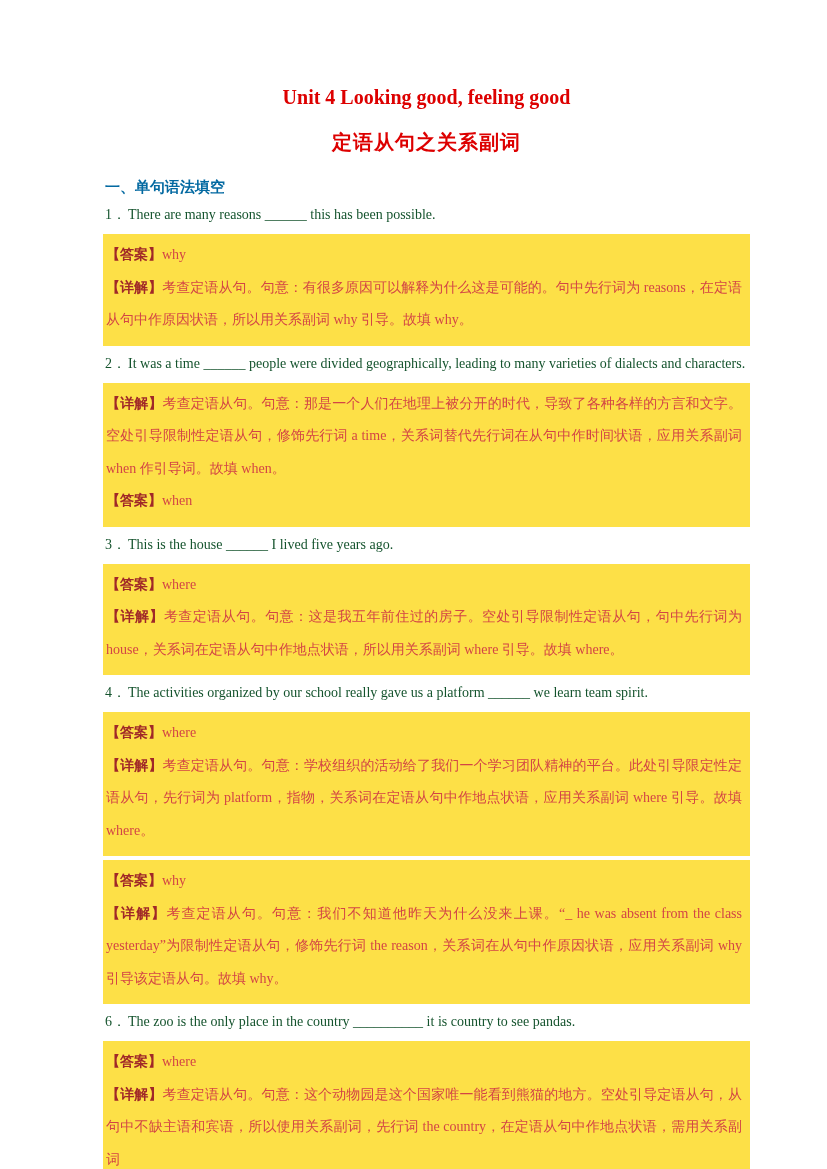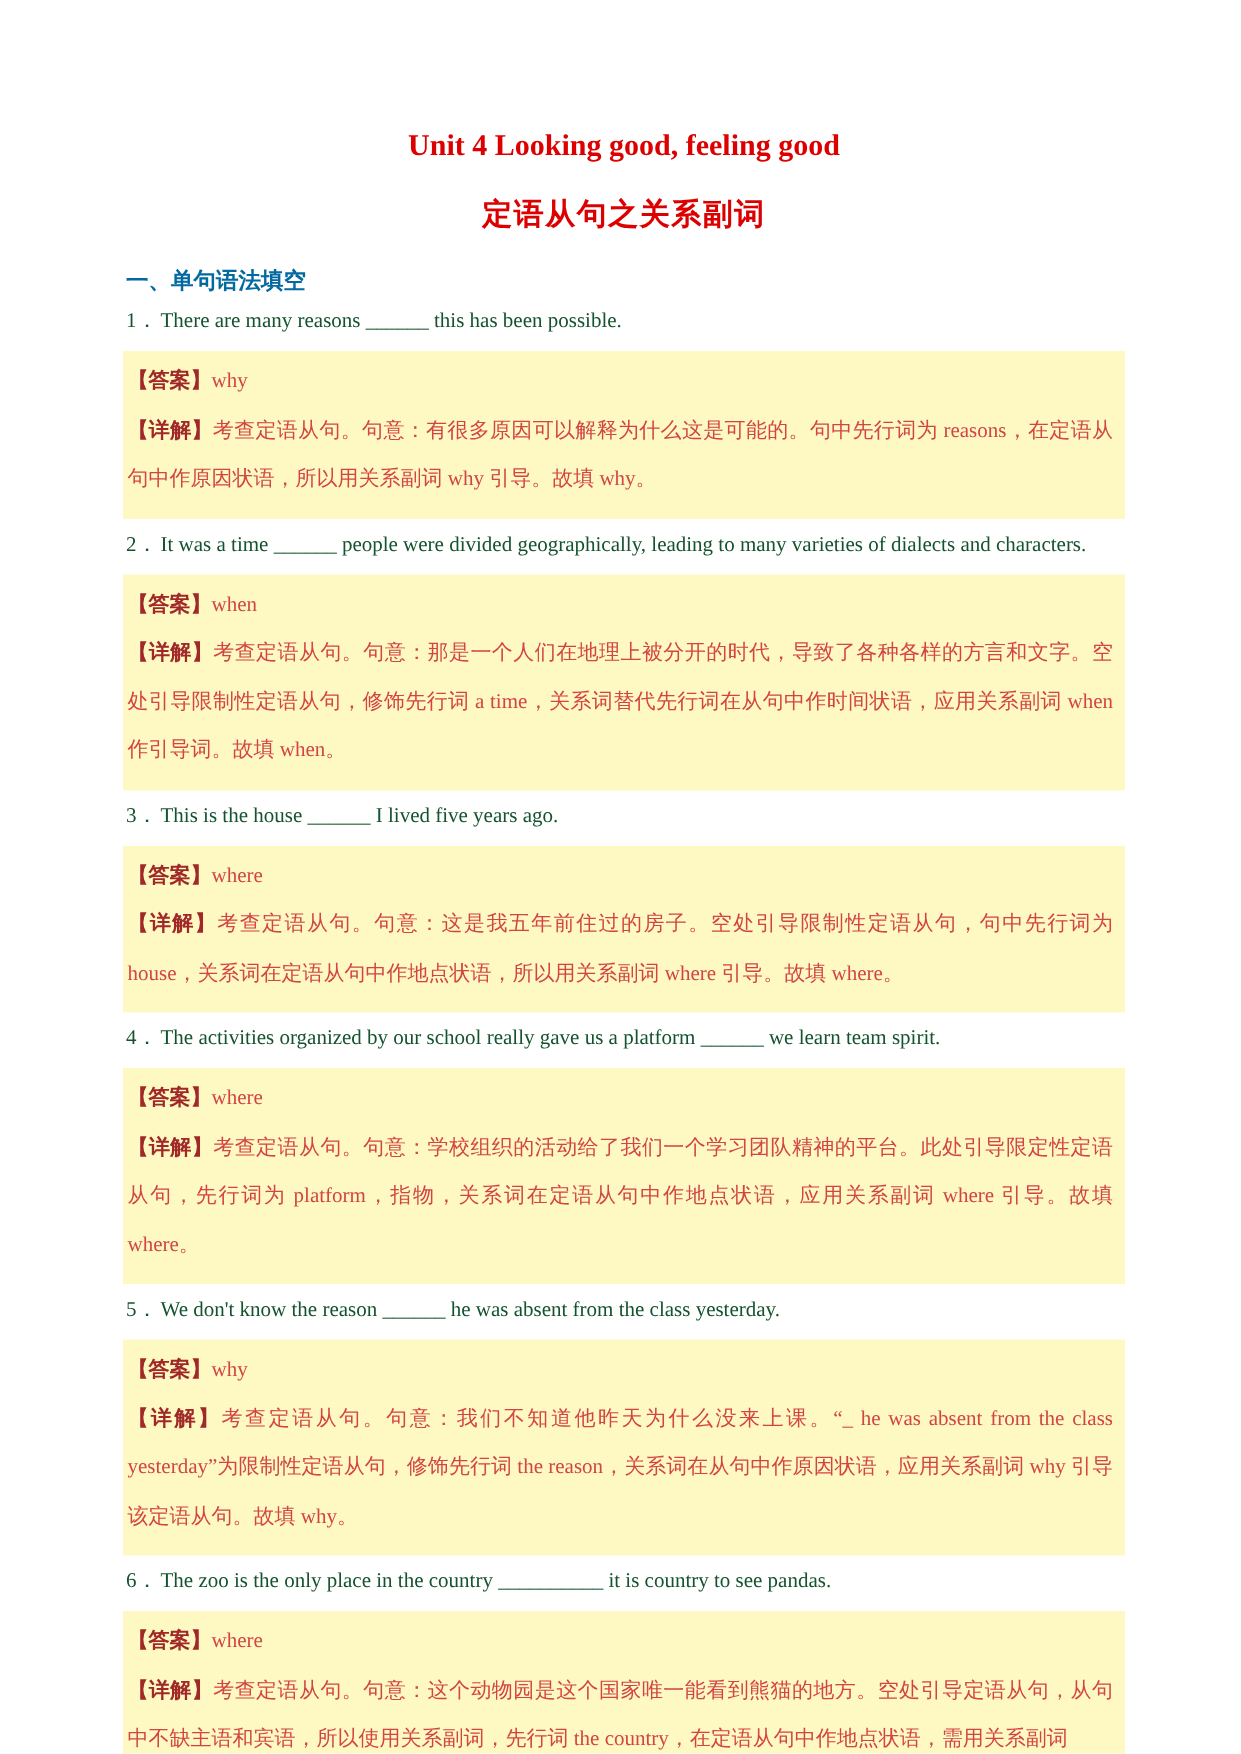--- a/index.html
+++ b/index.html
@@ -11,21 +11,21 @@
     width: 827px;
     height: 1169px;
     overflow: hidden;
     font-family: "Liberation Serif", "DejaVu Serif", serif;
     color: #1a1a1a;
   }
   .page {
     box-sizing: border-box;
     width: 827px;
     height: 1169px;
-    padding: 86px 77px 0 82px;
+    padding: 86px 77px 0 103px;
   }
   .doc-title {
     margin: 0 0 20px 0;
     text-align: center;
     font-size: 20px;
     font-weight: bold;
     color: #dd0000;
     font-family: "Liberation Serif", "DejaVu Serif", serif;
   }
   .doc-subtitle {
@@ -47,21 +47,21 @@
     margin: 7px 0 8px 2px;
     font-size: 14px;
     line-height: 22px;
     color: #14532d;
     white-space: nowrap;
   }
   .q-num {
     margin-right: 2px;
   }
   .answer-block {
-    background: #fef9c3;
+    background: #fde047;
     padding: 5px 8px 9px 3px;
     margin: 0 0 4px 0;
   }
   .answer-block p {
     margin: 0;
     font-size: 14px;
     line-height: 32.5px;
     text-align: justify;
   }
   .ab-label {
@@ -85,43 +85,42 @@
     <p class="q-line"><span class="q-num">1．</span><span>There are many reasons ______ this has been possible.</span></p>
     <div class="answer-block">
       <p><span class="ab-label">【答案】</span><span class="red-text">why</span></p>
       <p><span class="ab-label">【详解】</span><span class="red-text">考查定语从句。句意：有很多原因可以解释为什么这是可能的。句中先行词为 reasons，在定语从句中作原因状语，所以用关系副词 why 引导。故填 why。</span></p>
     </div>
   </div>
 
   <div>
     <p class="q-line"><span class="q-num">2．</span><span>It was a time ______ people were divided geographically, leading to many varieties of dialects and characters.</span></p>
     <div class="answer-block">
+      <p><span class="ab-label">【详解】</span><span class="red-text">考查定语从句。句意：那是一个人们在地理上被分开的时代，导致了各种各样的方言和文字。空处引导限制性定语从句，修饰先行词 a time，关系词替代先行词在从句中作时间状语，应用关系副词 when 作引导词。故填 when。</span></p>
       <p><span class="ab-label">【答案】</span><span class="red-text">when</span></p>
-      <p><span class="ab-label">【详解】</span><span class="red-text">考查定语从句。句意：那是一个人们在地理上被分开的时代，导致了各种各样的方言和文字。空处引导限制性定语从句，修饰先行词 a time，关系词替代先行词在从句中作时间状语，应用关系副词 when 作引导词。故填 when。</span></p>
     </div>
   </div>
 
   <div>
     <p class="q-line"><span class="q-num">3．</span><span>This is the house ______ I lived five years ago.</span></p>
     <div class="answer-block">
       <p><span class="ab-label">【答案】</span><span class="red-text">where</span></p>
       <p><span class="ab-label">【详解】</span><span class="red-text">考查定语从句。句意：这是我五年前住过的房子。空处引导限制性定语从句，句中先行词为 house，关系词在定语从句中作地点状语，所以用关系副词 where 引导。故填 where。</span></p>
     </div>
   </div>
 
   <div>
     <p class="q-line"><span class="q-num">4．</span><span>The activities organized by our school really gave us a platform ______ we learn team spirit.</span></p>
     <div class="answer-block">
       <p><span class="ab-label">【答案】</span><span class="red-text">where</span></p>
       <p><span class="ab-label">【详解】</span><span class="red-text">考查定语从句。句意：学校组织的活动给了我们一个学习团队精神的平台。此处引导限定性定语从句，先行词为 platform，指物，关系词在定语从句中作地点状语，应用关系副词 where 引导。故填 where。</span></p>
     </div>
   </div>
 
   <div>
-    <p class="q-line"><span class="q-num">5．</span><span>We don't know the reason ______ he was absent from the class yesterday.</span></p>
     <div class="answer-block">
       <p><span class="ab-label">【答案】</span><span class="red-text">why</span></p>
       <p><span class="ab-label">【详解】</span><span class="red-text">考查定语从句。句意：我们不知道他昨天为什么没来上课。“_ he was absent from the class yesterday”为限制性定语从句，修饰先行词 the reason，关系词在从句中作原因状语，应用关系副词 why 引导该定语从句。故填 why。</span></p>
     </div>
   </div>
 
   <div>
     <p class="q-line"><span class="q-num">6．</span><span>The zoo is the only place in the country __________ it is country to see pandas.</span></p>
     <div class="answer-block">
       <p><span class="ab-label">【答案】</span><span class="red-text">where</span></p>

